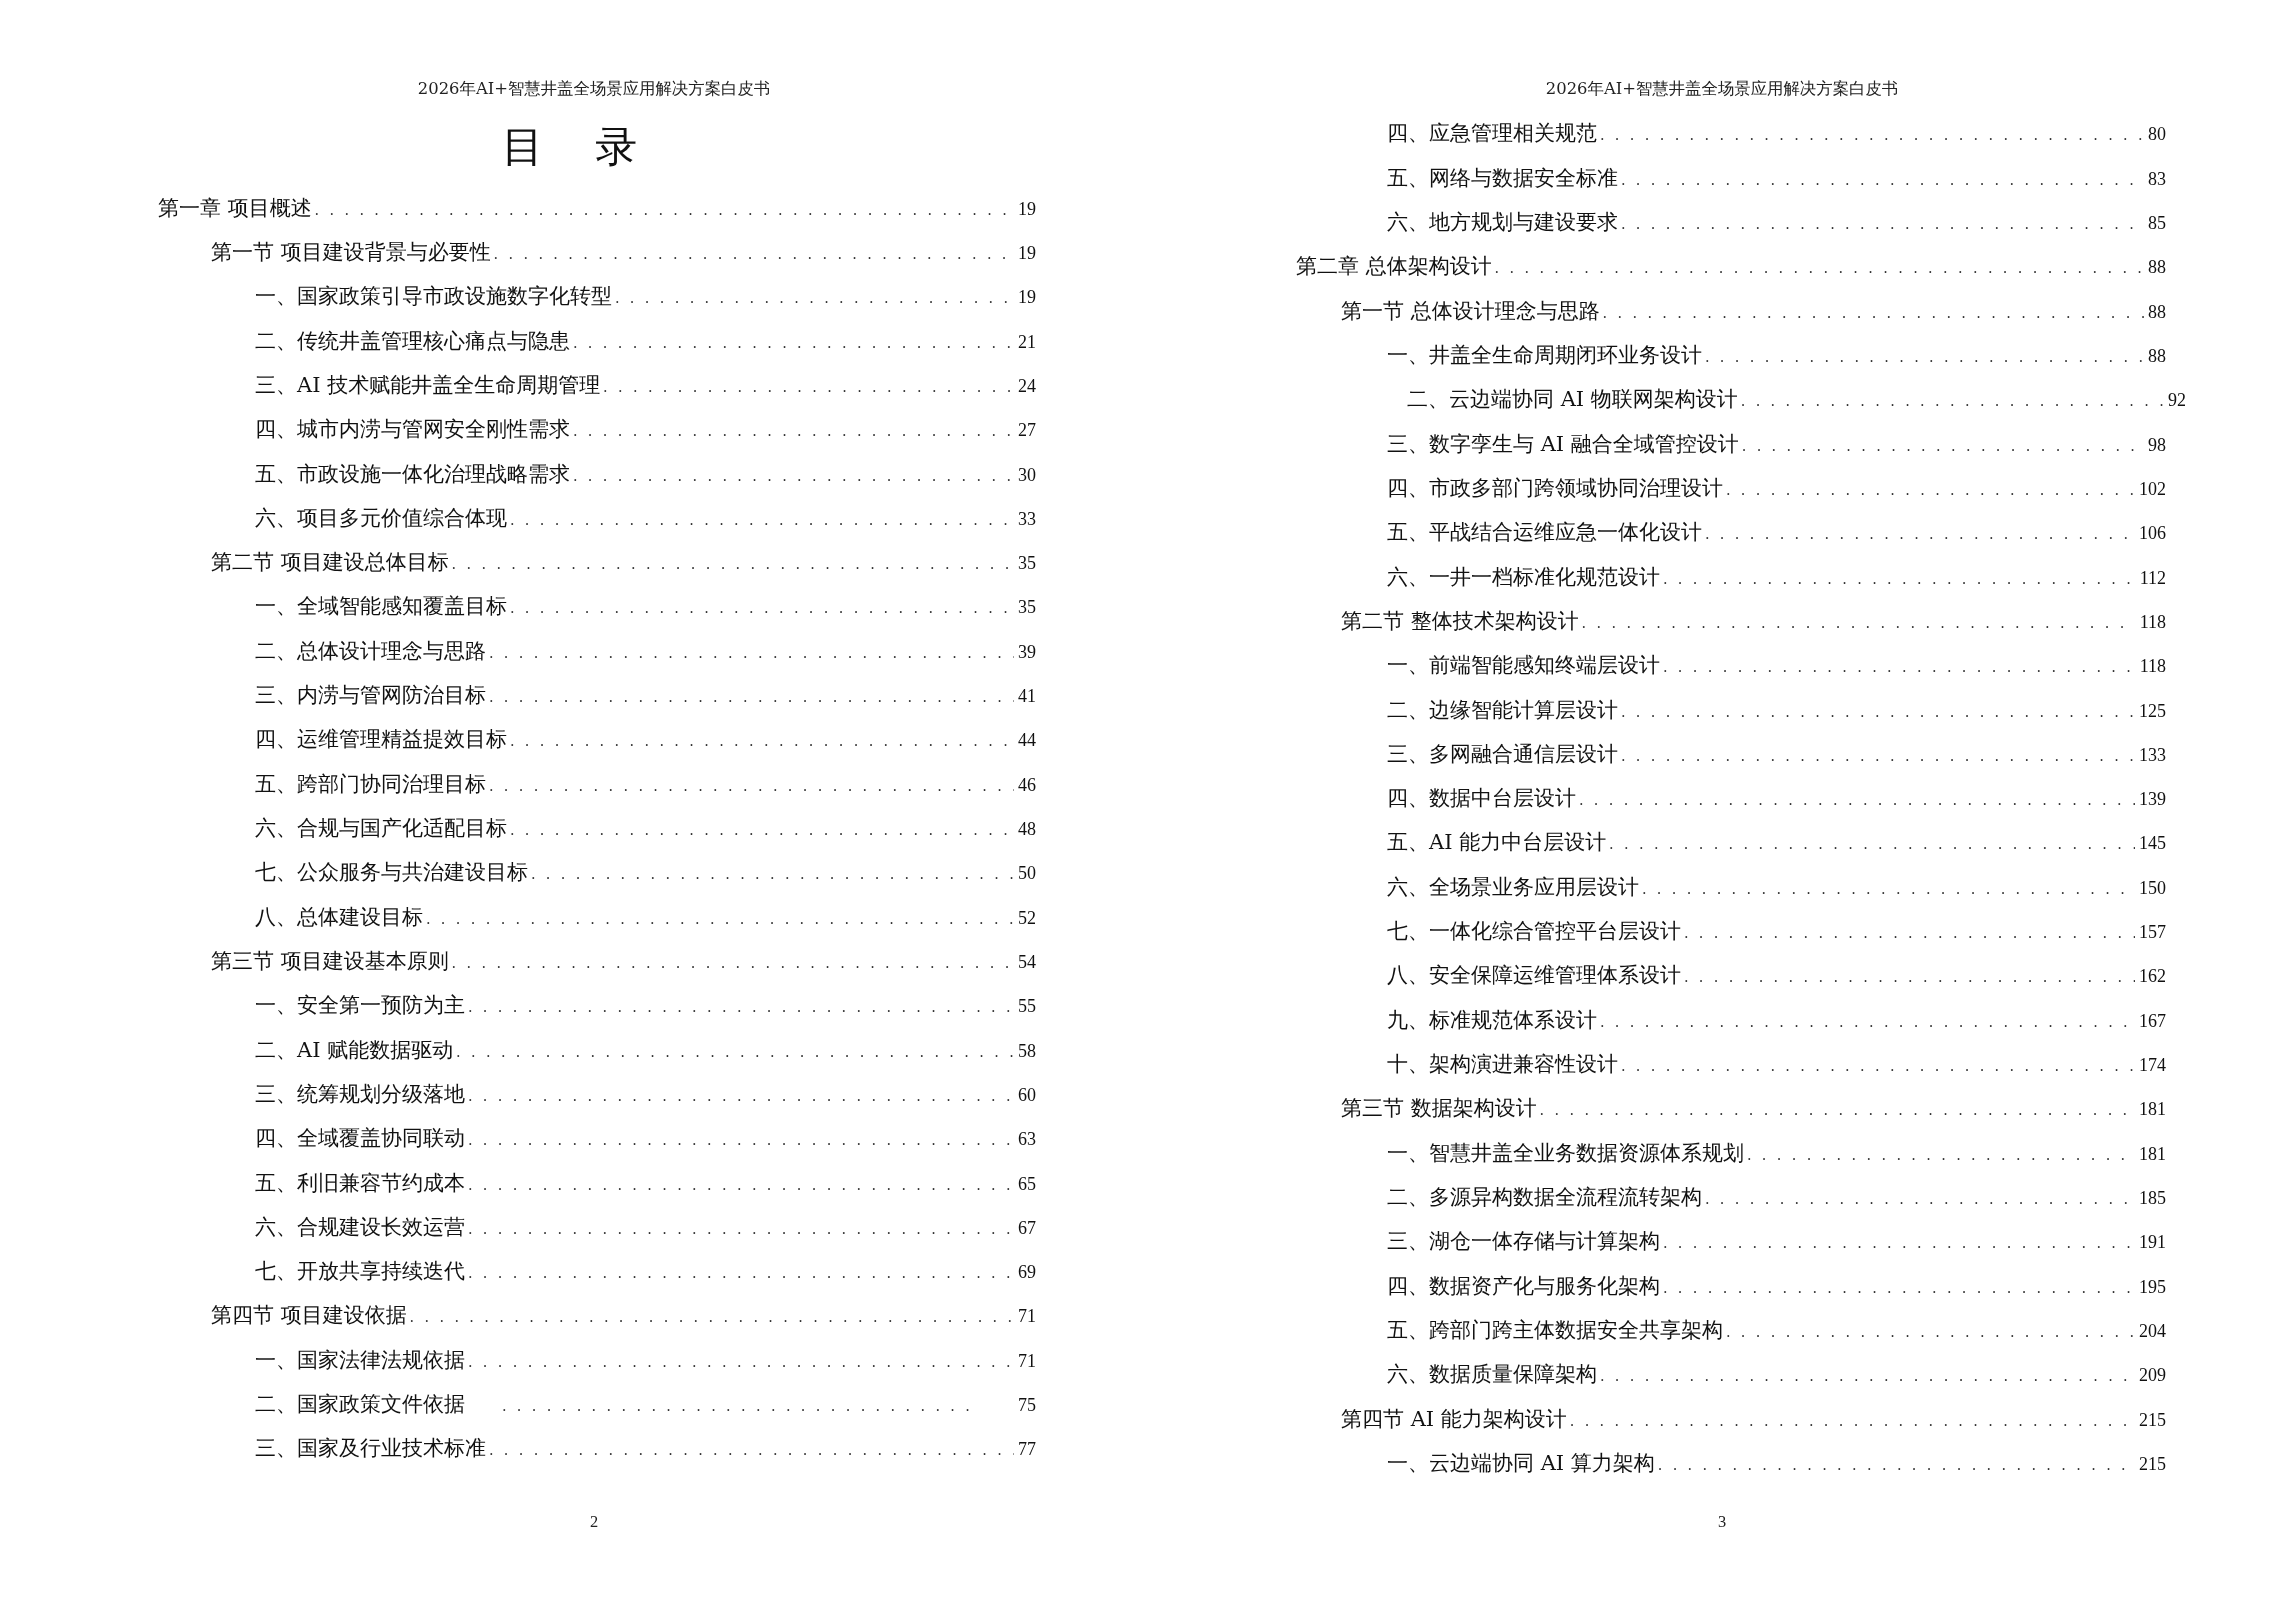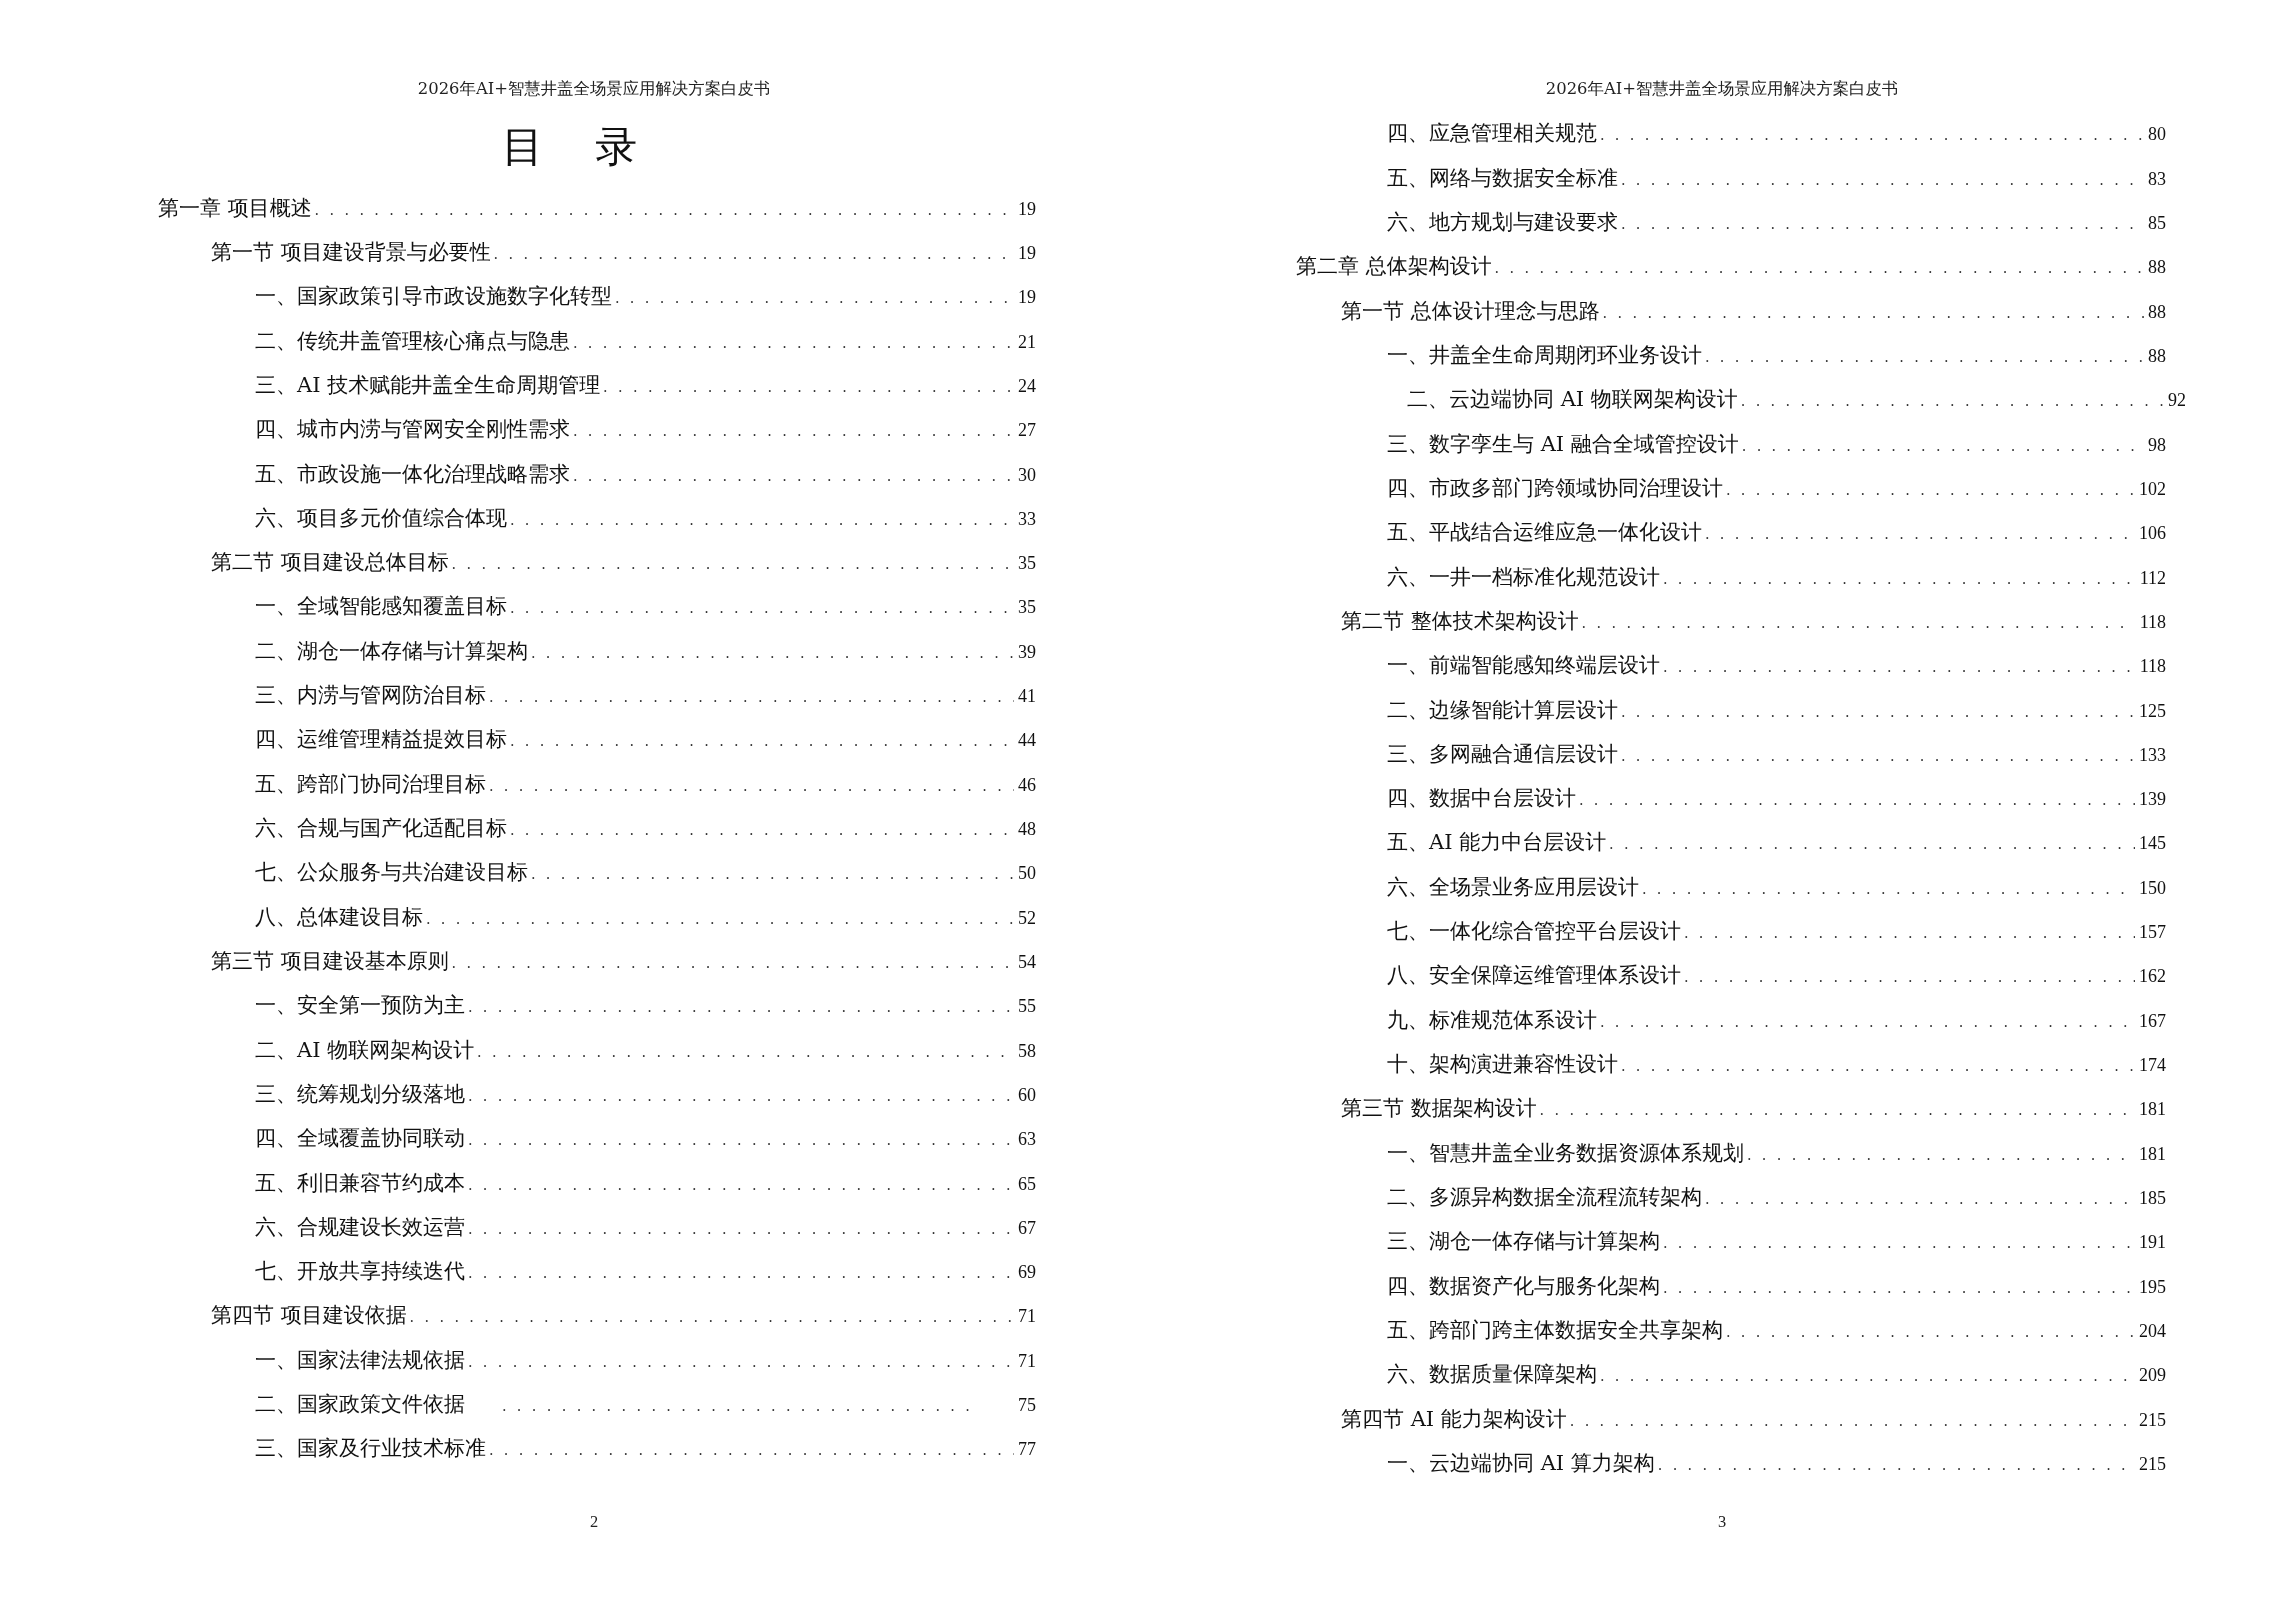--- a/index.html
+++ b/index.html
@@ -74,21 +74,21 @@
         <span class="toc-label">第二节 项目建设总体目标</span>
         <span class="toc-leader"></span>
         <span class="toc-page">35</span>
       </div>
       <div class="toc-row" style="left: 255px; width: 781px; top: 592px;">
         <span class="toc-label">一、全域智能感知覆盖目标</span>
         <span class="toc-leader"></span>
         <span class="toc-page">35</span>
       </div>
       <div class="toc-row" style="left: 255px; width: 781px; top: 637px;">
-        <span class="toc-label">二、湖仓一体存储与计算架构</span>
+        <span class="toc-label">二、总体设计理念与思路</span>
         <span class="toc-leader"></span>
         <span class="toc-page">39</span>
       </div>
       <div class="toc-row" style="left: 255px; width: 781px; top: 681px;">
         <span class="toc-label">三、内涝与管网防治目标</span>
         <span class="toc-leader"></span>
         <span class="toc-page">41</span>
       </div>
       <div class="toc-row" style="left: 255px; width: 781px; top: 725px;">
         <span class="toc-label">四、运维管理精益提效目标</span>
@@ -119,21 +119,21 @@
         <span class="toc-label">第三节 项目建设基本原则</span>
         <span class="toc-leader"></span>
         <span class="toc-page">54</span>
       </div>
       <div class="toc-row" style="left: 255px; width: 781px; top: 991px;">
         <span class="toc-label">一、安全第一预防为主</span>
         <span class="toc-leader"></span>
         <span class="toc-page">55</span>
       </div>
       <div class="toc-row" style="left: 255px; width: 781px; top: 1036px;">
-        <span class="toc-label">二、AI 物联网架构设计</span>
+        <span class="toc-label">二、AI 赋能数据驱动</span>
         <span class="toc-leader"></span>
         <span class="toc-page">58</span>
       </div>
       <div class="toc-row" style="left: 255px; width: 781px; top: 1080px;">
         <span class="toc-label">三、统筹规划分级落地</span>
         <span class="toc-leader"></span>
         <span class="toc-page">60</span>
       </div>
       <div class="toc-row" style="left: 255px; width: 781px; top: 1124px;">
         <span class="toc-label">四、全域覆盖协同联动</span>

